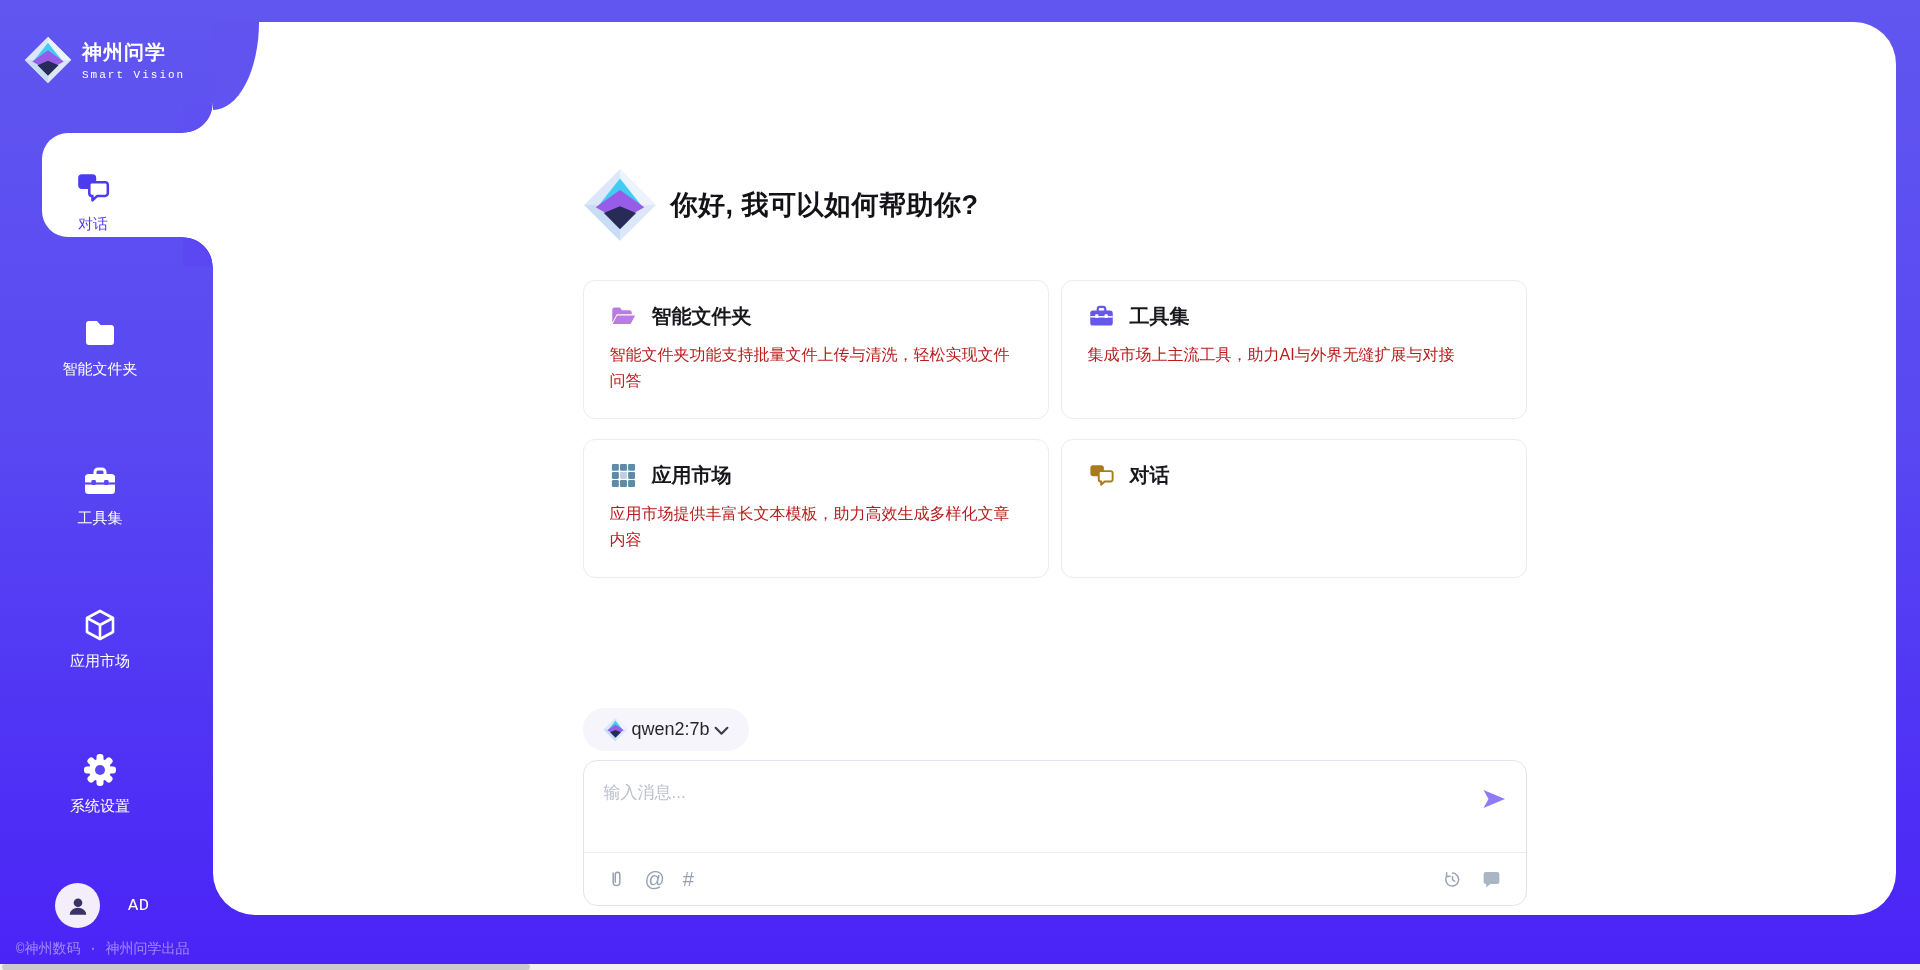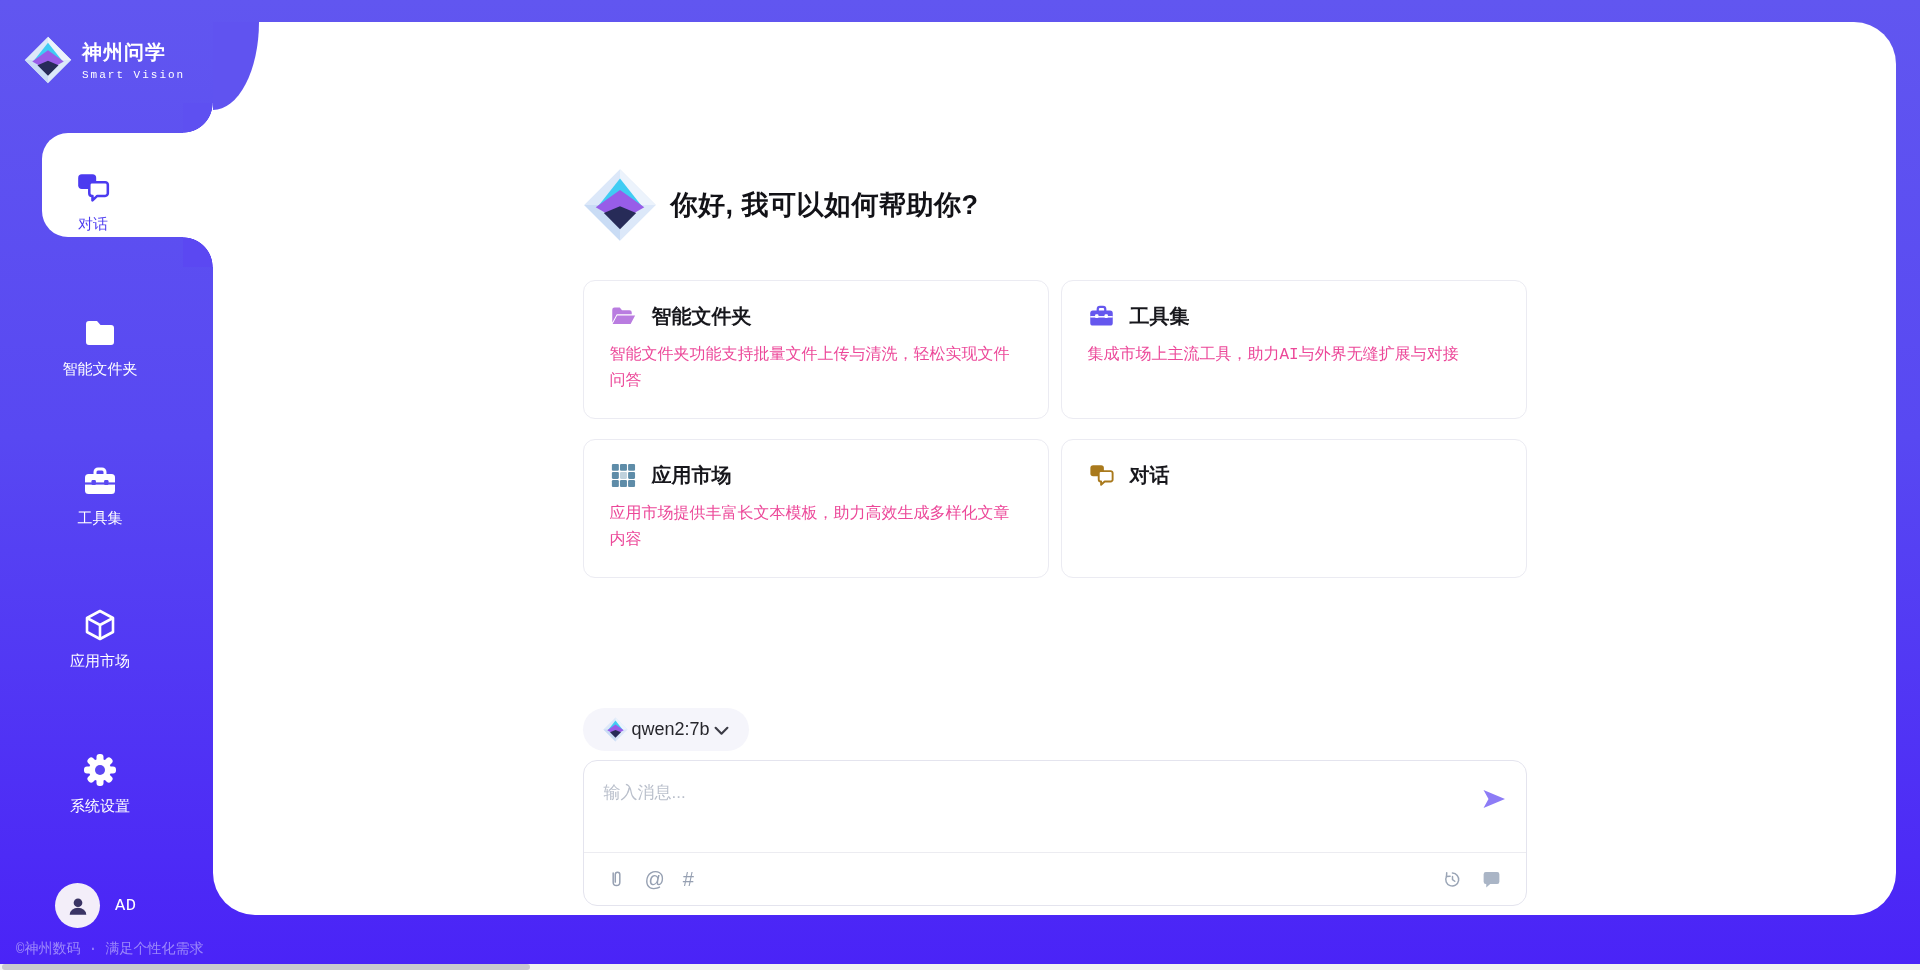--- a/index.html
+++ b/index.html
@@ -46,21 +46,21 @@
   }
   .nav-item .nav-icon { width:36px; height:36px; }
   .nav-item .nav-label { font-size:15px; }
   .nav-item.active { color:#4c3bf0; }
   .nav-0 { top:158px; left:-7px; }
   .nav-1 { top:303px; }
   .nav-2 { top:452px; }
   .nav-3 { top:595px; }
   .nav-4 { top:740px; }
 
-  .user-row { position:absolute; left:55px; top:871px; display:flex; align-items:center; gap:15px; cursor:pointer; }
+  .user-row { position:absolute; left:55px; top:871px; display:flex; align-items:center; gap:28px; cursor:pointer; }
   .avatar { width:45px; height:45px; border-radius:50%; background:#f3eef9; display:flex; align-items:center; justify-content:center; }
   .avatar svg { width:26px; height:26px; }
   .user-name { color:#fff; font-size:17px; letter-spacing:0.5px; }
   .side-footer { position:absolute; left:16px; top:928px; color:rgba(255,255,255,0.45); font-size:14px; }
 
   
   .content { position:relative; width:944px; height:100%; margin:0 auto; }
   .hero { display:flex; align-items:center; gap:14px; padding-top:146px; }
   .hero-logo { width:74px; height:74px; }
   .greeting { font-size:27px; font-weight:bold; color:#121217; letter-spacing:0.5px; }
@@ -69,21 +69,21 @@
     margin-top:38px;
     display:grid; grid-template-columns:1fr 1fr; gap:20px 12px;
   }
   .card {
     background:#fff; border:1px solid #ebebf2; border-radius:12px;
     padding:22px 26px 24px; min-height:126px; cursor:pointer;
   }
   .card-head { display:flex; align-items:center; gap:15px; }
   .card-icon { width:27px; height:27px; }
   .card-title { font-size:20px; font-weight:bold; color:#17171c; }
-  .card-desc { margin-top:12px; font-size:16px; line-height:26px; color:#ec4899;font-family:Liberation Mono, monospace; }
+  .card-desc { margin-top:12px; font-size:16px; line-height:26px; color:#b91c1c; }
 
   .bottom-block { position:absolute; left:0; right:0; bottom:9px; }
   .model-pill {
     display:inline-flex; align-items:center; gap:4px;
     height:43px; padding:0 20px; margin-bottom:9px;
     background:#f5f5fb; border-radius:22px; cursor:pointer;
   }
   .model-pill .pill-logo { width:25px; height:25px; }
   .model-name { font-size:18px; color:#26262c; }
   .chevron { width:15px; height:10px; margin-top:2px; }
@@ -193,21 +193,21 @@
   <div class="user-row">
     <div class="avatar">
       <svg viewBox="0 0 36 36">
         <circle cx="18" cy="13.5" r="6" fill="#3a3464"></circle>
         <path d="M6.5 30 a11.5 9.5 0 0 1 23 0 z" fill="#3a3464"></path>
       </svg>
     </div>
     <div class="user-name">AD</div>
   </div>
 
-  <div class="side-footer">©神州数码 · 满足个性化需求</div>
+  <div class="side-footer">©神州数码 · 神州问学出品</div>
 </div>
 
 <div class="panel" style="background:transparent;">
   <div class="content">
 
     <div class="hero">
       <svg class="hero-logo" viewBox="0 0 64 64">
         <polygon points="32,1 63,32 32,63 1,32" fill="#dce8f9"></polygon>
         <polygon points="32,1 63,32 32,32" fill="#ecf3fc"></polygon>
         <polygon points="1,32 32,63 32,32" fill="#c9dcf5"></polygon>

